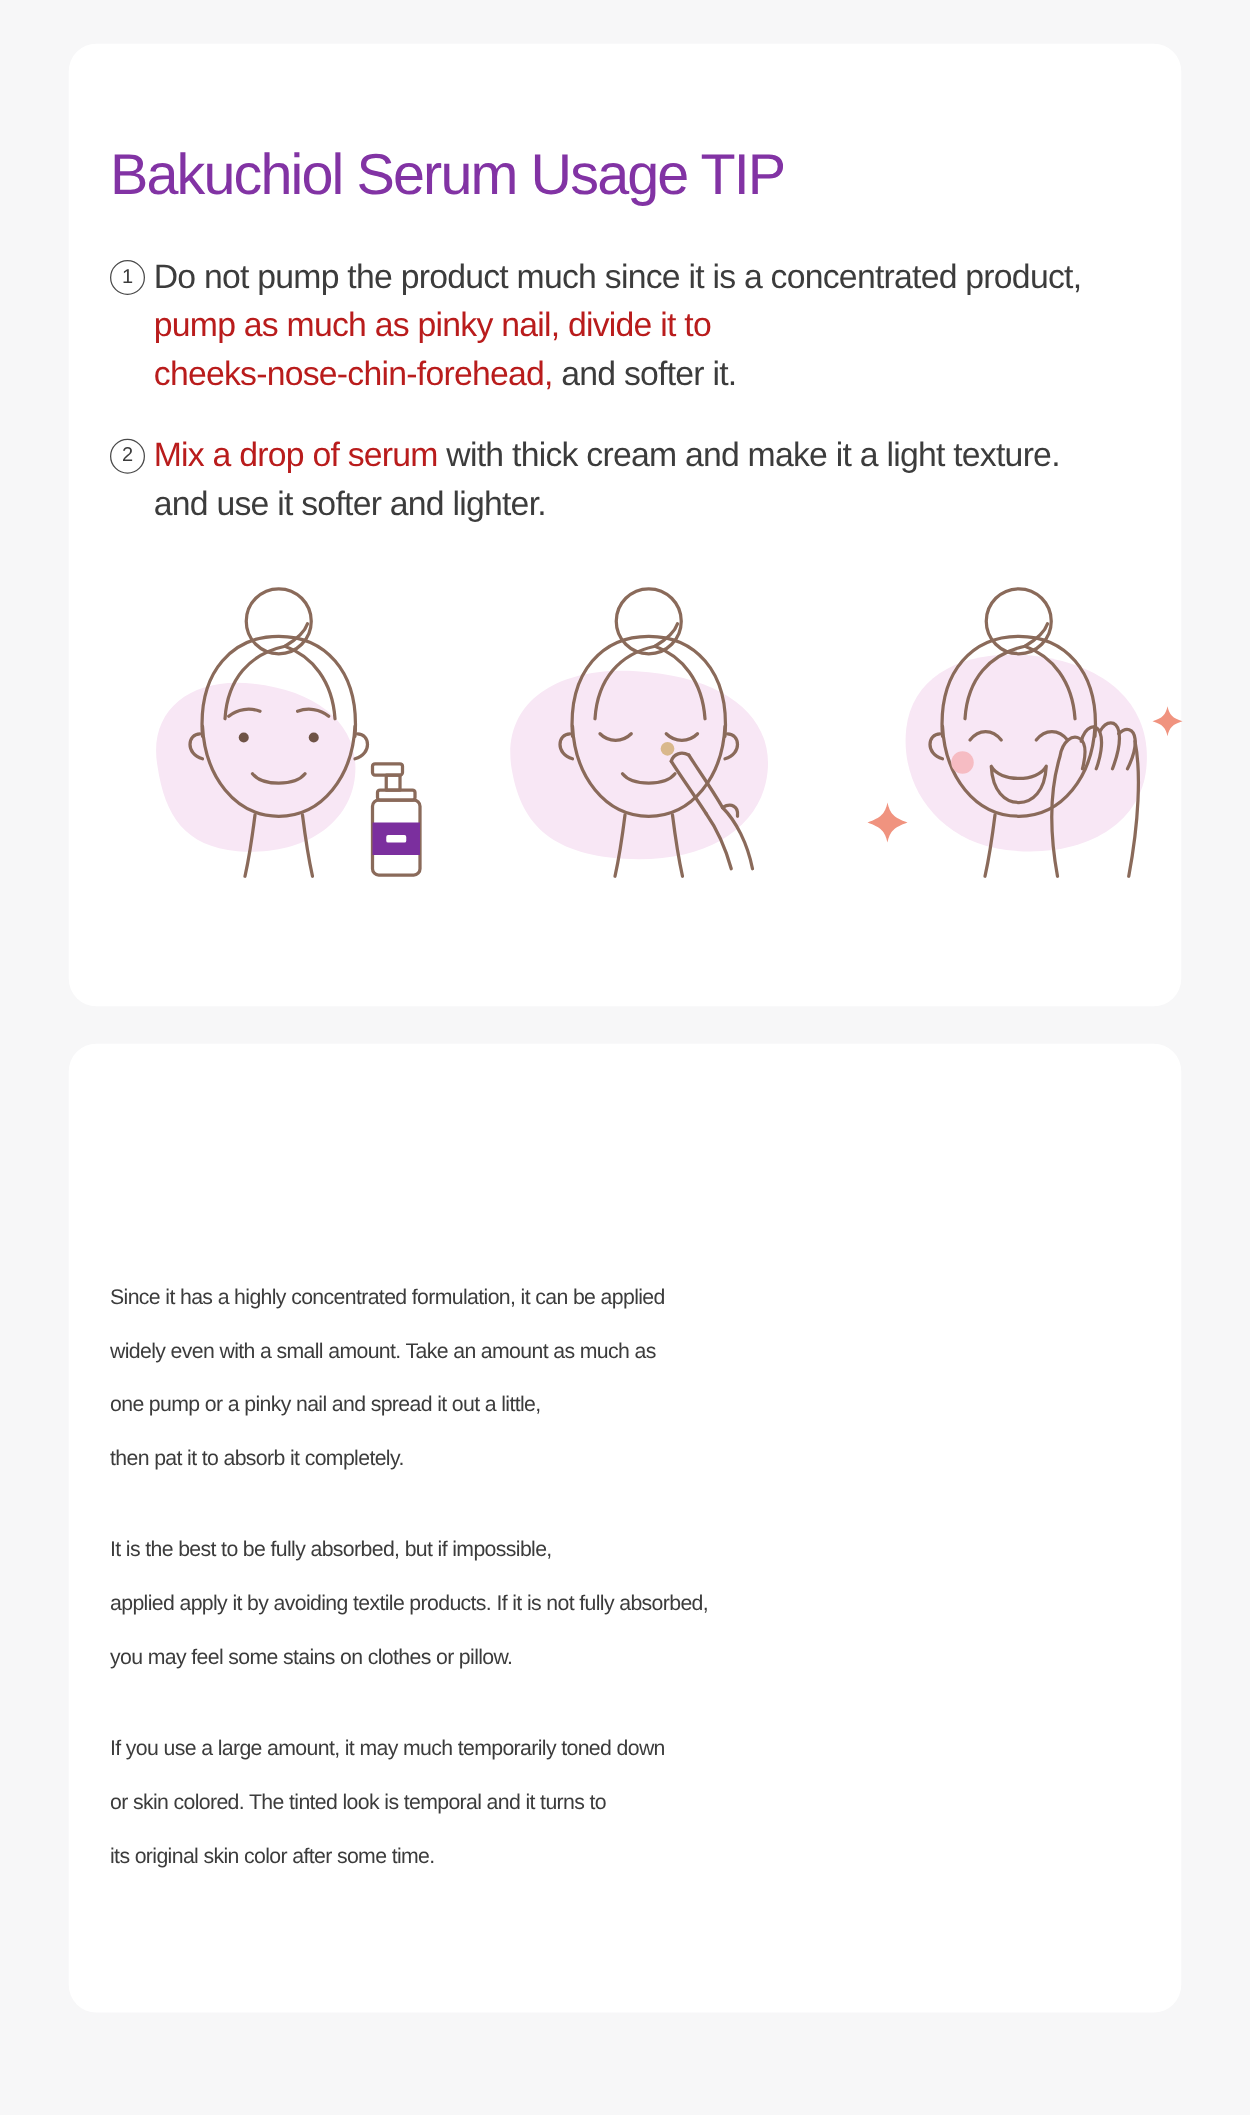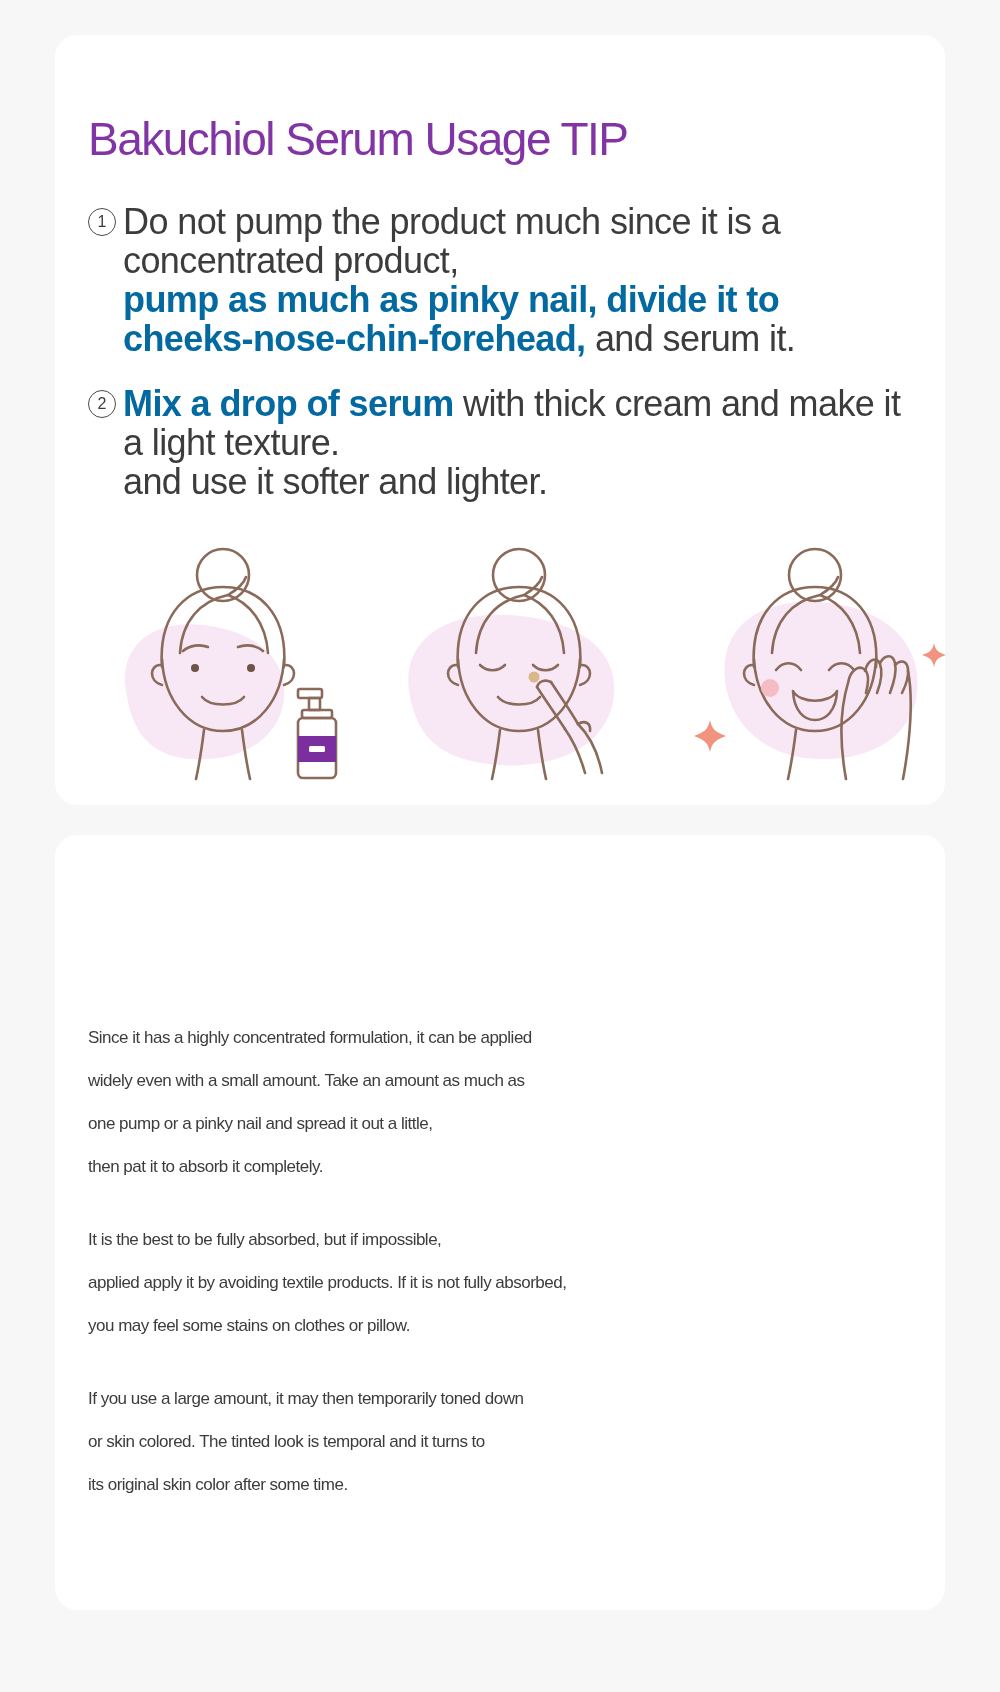--- a/index.html
+++ b/index.html
@@ -47,26 +47,26 @@
     display: inline-flex;
     align-items: center;
     justify-content: center;
     font-size: 16px;
     color: #3c3c3c;
     margin-top: 6px;
     margin-right: 7px;
   }
   .tip-num i { font-style: normal; }
   .tip-body {
-    font-size: 36px;
+    font-size: 27px;
     line-height: 39px;
     letter-spacing: -0.6px;
     color: #3c3c3c;
   }
-  .tip-line b { font-weight: 700; color: #0369a1; }
+  .tip-line b { font-weight: 400; color: #b91c1c; }
 
   .illus-row {
     margin-top: 40px;
     display: flex;
     height: 245px;
   }
   .illus-col { width: 296px; display: flex; justify-content: center; }
 
   .note-body {
     margin-top: 69px;
@@ -93,21 +93,21 @@
 
   <div class="tips">
 
     <div class="tip">
       <span class="tip-num">
           <i>1</i>
         </span>
       <div class="tip-body">
         <div class="tip-line"><span>Do not pump the product much since it is a concentrated product,</span></div>
         <div class="tip-line"><b>pump as much as pinky nail, divide it to</b></div>
-        <div class="tip-line"><b>cheeks-nose-chin-forehead,</b><span> and serum it.</span></div>
+        <div class="tip-line"><b>cheeks-nose-chin-forehead,</b><span> and softer it.</span></div>
       </div>
     </div>
 
     <div class="tip">
       <span class="tip-num">
           <i>2</i>
         </span>
       <div class="tip-body">
         <div class="tip-line"><b>Mix a drop of serum</b><span> with thick cream and make it a light texture.</span></div>
         <div class="tip-line"><span>and use it softer and lighter.</span></div>
@@ -208,17 +208,17 @@
 
 <div class="card" id="note-card">
   <div class="note-body">
     <p class="note-para">Since it has a highly concentrated formulation, it can be applied
 widely even with a small amount. Take an amount as much as
 one pump or a pinky nail and spread it out a little,
 then pat it to absorb it completely.</p>
     <p class="note-para">It is the best to be fully absorbed, but if impossible,
 applied apply it by avoiding textile products. If it is not fully absorbed,
 you may feel some stains on clothes or pillow.</p>
-    <p class="note-para">If you use a large amount, it may then temporarily toned down
+    <p class="note-para">If you use a large amount, it may much temporarily toned down
 or skin colored. The tinted look is temporal and it turns to
 its original skin color after some time.</p>
   </div>
 </div>
 
 </body></html>

